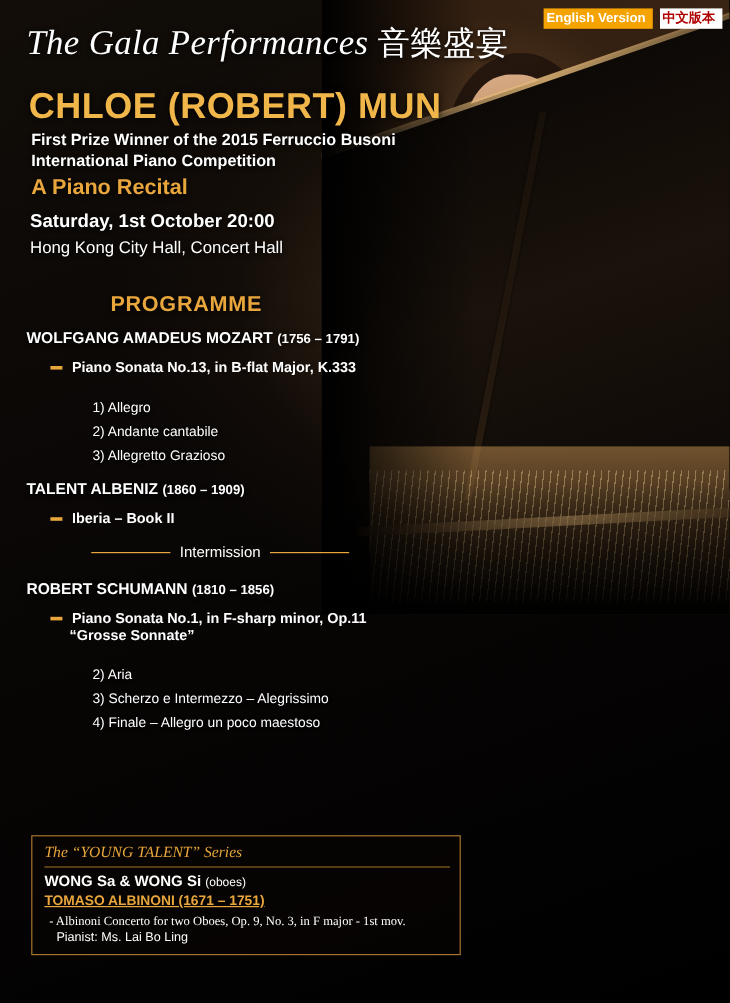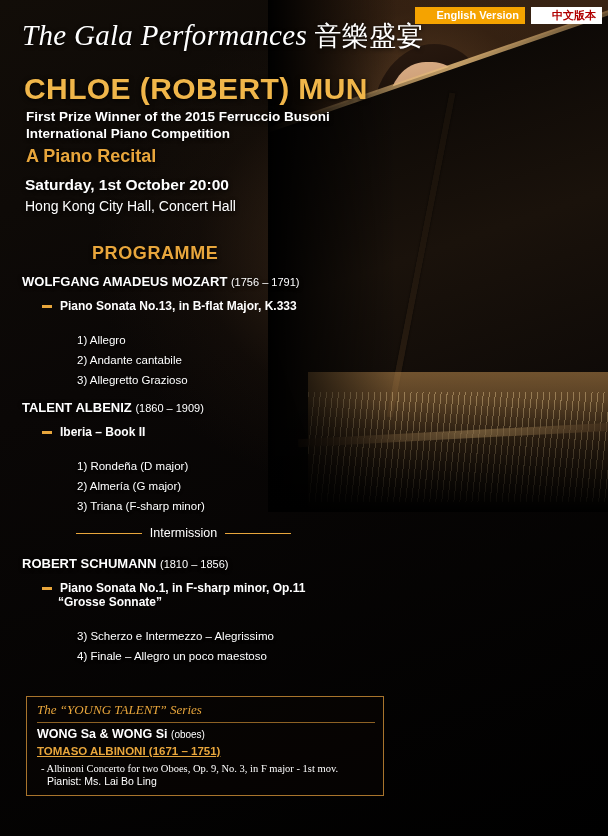--- a/index.html
+++ b/index.html
@@ -121,21 +121,21 @@
     background: linear-gradient(0deg, rgba(0,0,0,1) 0%, rgba(0,0,0,0.0) 22%);
   }
 
   
   .lang-bar {
     position: absolute; right: 6px; top: 7px;
     display: flex; gap: 6px; z-index: 40;
   }
   .lang-btn {
     font-size: 11px; font-weight: bold;
-    padding: 2px 6px 3px 21px;
+    padding: 2px 6px 3px 2px;
     cursor: pointer;
     line-height: 1.1;
   }
   .lang-en { background: #f5a300; color: #ffffff; }
   .lang-zh { background: #ffffff; color: #b00000; }
 
   
   .content { position: relative; z-index: 20; }
 
   .series-title {
@@ -185,21 +185,21 @@
     letter-spacing: 0.6px;
     text-shadow: 0 1px 4px rgba(0,0,0,0.9);
   }
 
   .prog { position: absolute; left: 22px; top: 272px; width: 400px; }
   .composer {
     font-size: 13px; font-weight: bold; color: #ffffff;
     margin-top: 2px;
     text-shadow: 0 1px 4px rgba(0,0,0,0.95);
   }
-  .composer .years { font-weight: normal; font-size: 11px; text-align: right; }
+  .composer .years { font-weight: bold; font-size: 11px; text-align: right; }
   .work {
     margin-top: 10px; margin-left: 20px;
     font-size: 12px; font-weight: bold; color: #ffffff;
     display: flex; gap: 8px; align-items: flex-start;
   }
   .dash {
     display: inline-block; width: 10px; height: 2.5px;
     background: #e8a63c; margin-top: 6px; flex: 0 0 auto;
   }
   .work-sub {
@@ -321,44 +321,40 @@
 
       <div class="block">
         <div class="composer">
           <span>TALENT ALBENIZ</span>
           <span class="years">(1860 – 1909)</span>
         </div>
         <div class="work">
           <span class="dash"></span>
           <span>Iberia – Book II</span>
         </div>
-        <div class="movements">
-          <div class="movement">1) Rondeña (D major)</div>
-          <div class="movement">2) Almería (G major)</div>
-          <div class="movement">3) Triana (F-sharp minor)</div>
-        </div>
       </div>
 
       <div class="intermission">
         <span class="rule"></span>
         <span class="label">Intermission</span>
         <span class="rule"></span>
       </div>
 
       <div class="block">
         <div class="composer">
           <span>ROBERT SCHUMANN</span>
           <span class="years">(1810 – 1856)</span>
         </div>
         <div class="work">
           <span class="dash"></span>
           <span>Piano Sonata No.1, in F-sharp minor, Op.11</span>
         </div>
         <div class="work-sub">“Grosse Sonnate”</div>
         <div class="movements">
+          <div class="movement">2) Aria</div>
           <div class="movement">3) Scherzo e Intermezzo – Alegrissimo</div>
           <div class="movement">4) Finale – Allegro un poco maestoso</div>
         </div>
       </div>
 
     </div>
 
     <div class="yt-box">
       <div class="yt-title">The “YOUNG TALENT” Series</div>
       <div class="yt-rule"></div>

